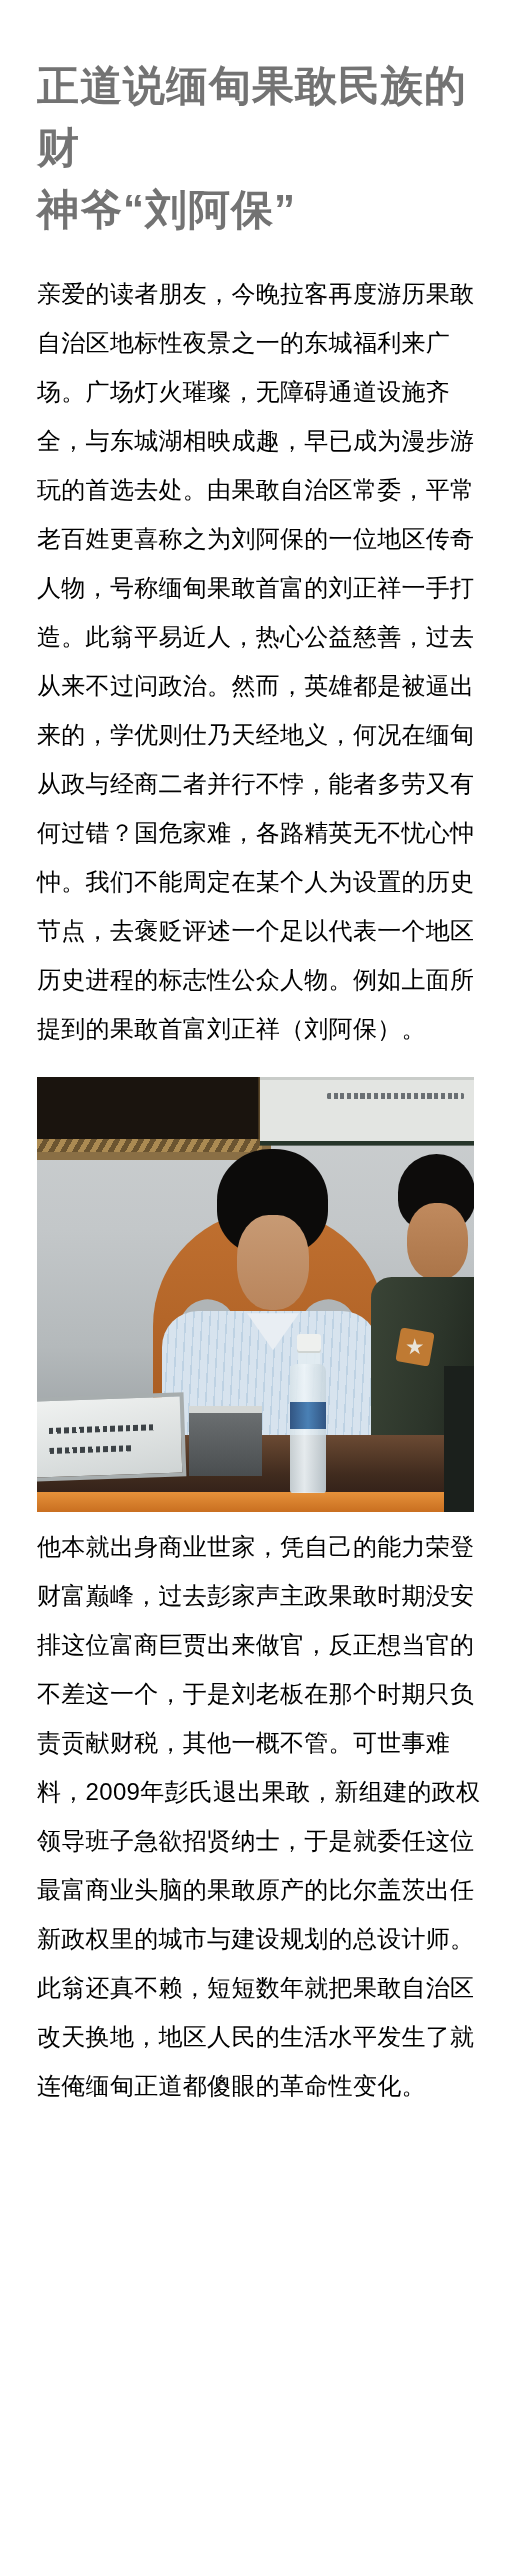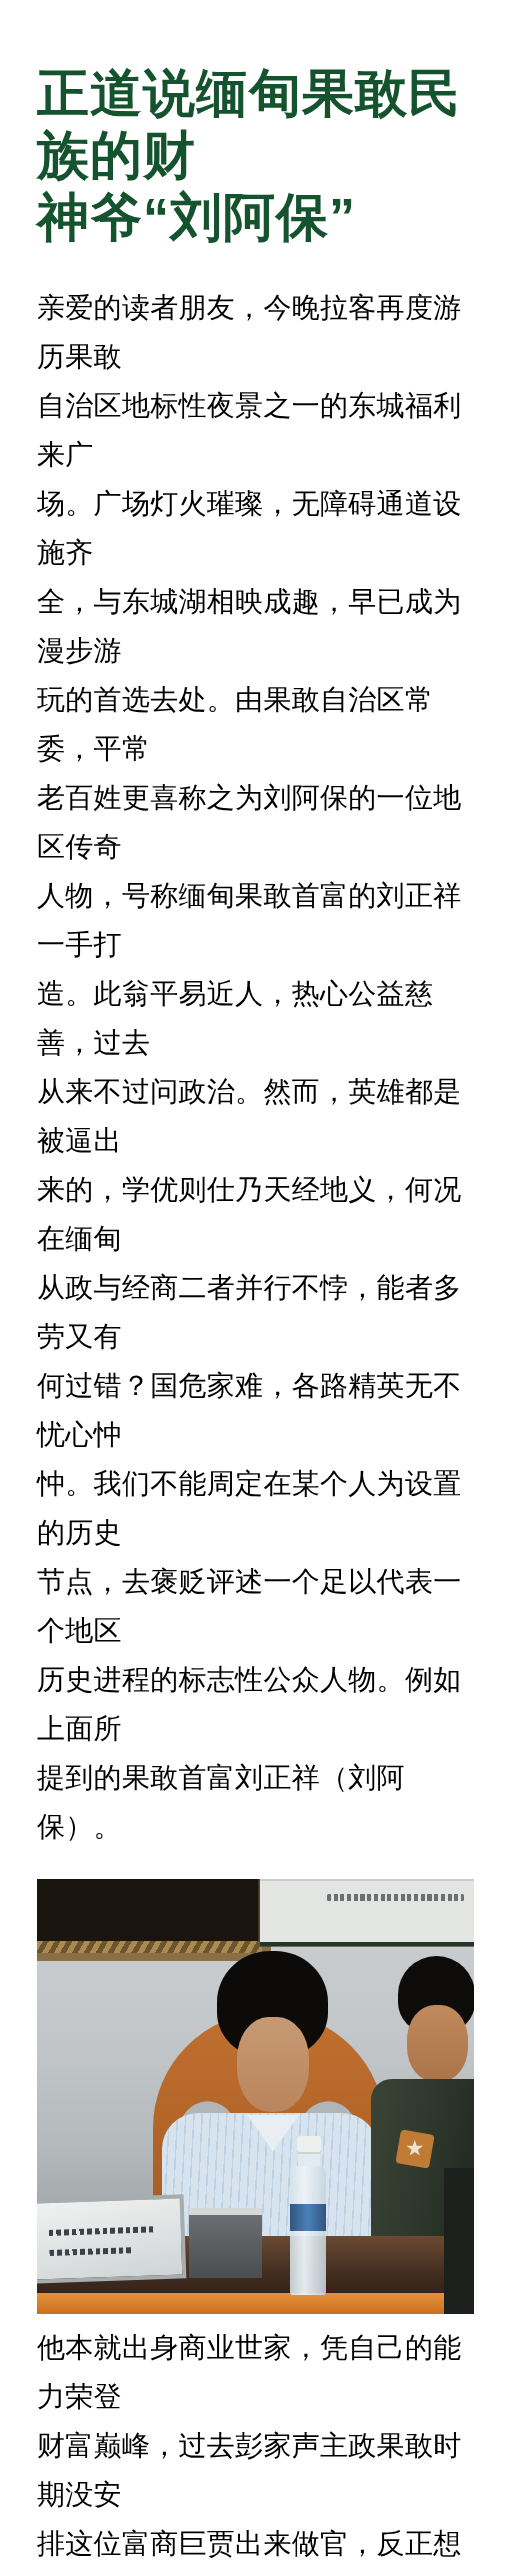--- a/index.html
+++ b/index.html
@@ -3,25 +3,25 @@
 <meta charset="utf-8">
 <style>
   html,body{margin:0;padding:0;}
   body{
     width:516px;height:3078px;background:#ffffff;color:#000;
     font-family:"Liberation Sans","DejaVu Sans",sans-serif;
     overflow:hidden;position:relative;
   }
   .content{padding:0 33px 0 37px;}
   .title{
-    padding-top:27px;font-size:52px;line-height:62px;font-weight:700;
-    letter-spacing:1px;white-space:pre-line;color:#14532d;
+    padding-top:27px;font-size:42px;line-height:62px;font-weight:700;
+    letter-spacing:1px;white-space:pre-line;color:#737373;
   }
   .para{
-    font-size:28px;line-height:49px;letter-spacing:0.3px;
+    font-size:24px;line-height:49px;letter-spacing:0.3px;
     white-space:pre-line;color:#000;
   }
   .p1{margin-top:10.8px}
   .p2{margin-top:9.8px}
 
   .photo{position:relative;overflow:hidden;}
   .abs{position:absolute;}
 
   
   .photo1{

